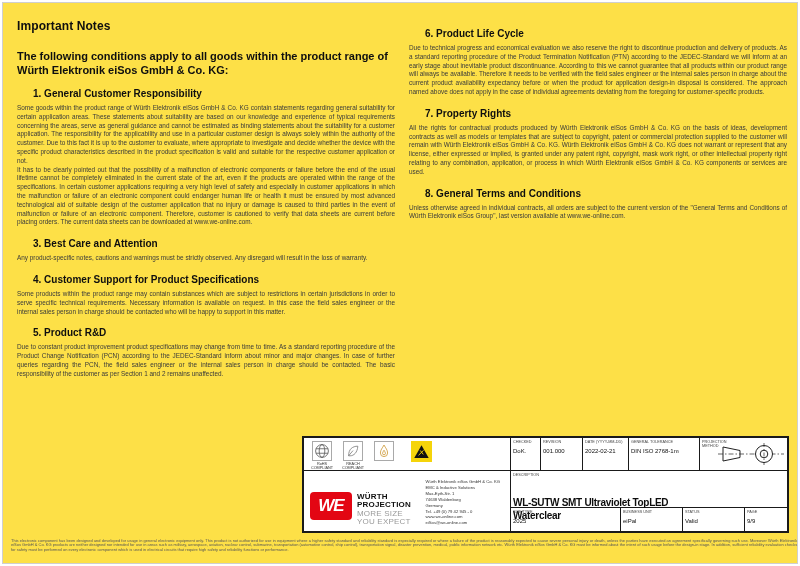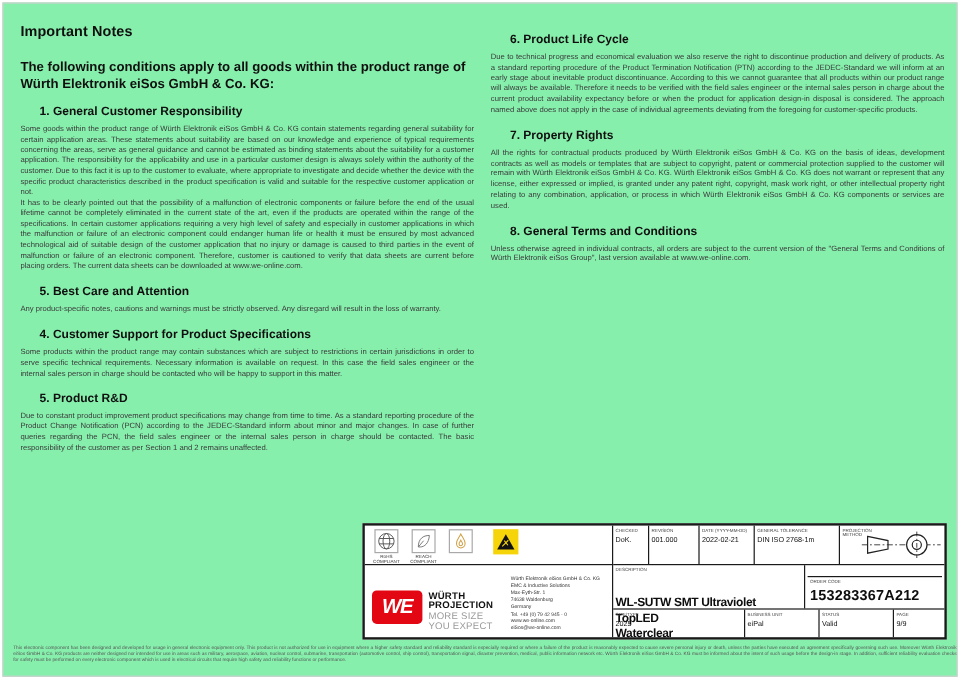--- a/index.html
+++ b/index.html
@@ -1,18 +1,18 @@
 <!DOCTYPE html>
 <html><head>
 <meta charset="utf-8">
 <style>
   * { margin:0; padding:0; box-sizing:border-box; }
   html,body { width:800px; height:566px; background:#ffffff; }
   body { font-family:"Liberation Sans", sans-serif; color:#222; position:relative; overflow:hidden; }
-  .page { position:absolute; left:2px; top:2px; width:796px; height:562px; border:1px solid #cfcfcf; background:#86efac; }
+  .page { position:absolute; left:2px; top:2px; width:796px; height:562px; border:1px solid #cfcfcf; background:#fde047; }
 
   
   .columns { position:absolute; left:14px; top:14px; width:770px; display:flex; gap:14px; }
   .col { width:378px; }
   h1 { font-size:12px; color:#0f0f0f; margin:2px 0 16px 0; letter-spacing:0.1px; }
   h2 { font-size:11px; line-height:14px; color:#0f0f0f; margin:0 0 2px 0; }
   h3 { font-size:10px; color:#0f0f0f; margin:11px 0 5px 0;padding-left:16px; }
   p.body { font-size:6.4px; line-height:8.8px; color:#3a3a3a; text-align:justify; }
 
   
@@ -62,21 +62,21 @@
   <main class="columns">
     <section class="col">
       <h1>Important Notes</h1>
       <h2>The following conditions apply to all goods within the product range of Würth Elektronik eiSos GmbH &amp; Co. KG:</h2>
 
       <h3>1. General Customer Responsibility</h3>
       <p class="body">Some goods within the product range of Würth Elektronik eiSos GmbH &amp; Co. KG contain statements regarding general suitability for certain application areas. These statements about suitability are based on our knowledge and experience of typical requirements concerning the areas, serve as general guidance and cannot be estimated as binding statements about the suitability for a customer application. The responsibility for the applicability and use in a particular customer design is always solely within the authority of the customer. Due to this fact it is up to the customer to evaluate, where appropriate to investigate and decide whether the device with the specific product characteristics described in the product specification is valid and suitable for the respective customer application or not.</p>
 
       <p class="body">It has to be clearly pointed out that the possibility of a malfunction of electronic components or failure before the end of the usual lifetime cannot be completely eliminated in the current state of the art, even if the products are operated within the range of the specifications. In certain customer applications requiring a very high level of safety and especially in customer applications in which the malfunction or failure of an electronic component could endanger human life or health it must be ensured by most advanced technological aid of suitable design of the customer application that no injury or damage is caused to third parties in the event of malfunction or failure of an electronic component. Therefore, customer is cautioned to verify that data sheets are current before placing orders. The current data sheets can be downloaded at www.we-online.com.</p>
 
-      <h3>5. Best Care and Attention</h3>
+      <h3>3. Best Care and Attention</h3>
       <p class="body">Any product-specific notes, cautions and warnings must be strictly observed. Any disregard will result in the loss of warranty.</p>
 
       <h3>4. Customer Support for Product Specifications</h3>
       <p class="body">Some products within the product range may contain substances which are subject to restrictions in certain jurisdictions in order to serve specific technical requirements. Necessary information is available on request. In this case the field sales engineer or the internal sales person in charge should be contacted who will be happy to support in this matter.</p>
 
       <h3>5. Product R&amp;D</h3>
       <p class="body">Due to constant product improvement product specifications may change from time to time. As a standard reporting procedure of the Product Change Notification (PCN) according to the JEDEC-Standard inform about minor and major changes. In case of further queries regarding the PCN, the field sales engineer or the internal sales person in charge should be contacted. The basic responsibility of the customer as per Section 1 and 2 remains unaffected.</p>
     </section>
 
     <section class="col">
@@ -191,27 +191,20 @@
           </svg>
         </div>
       </div>
 
       <div class="tb-row2">
         <div class="cell w-desc">
           <div class="cl">DESCRIPTION</div>
           <div class="desc-val">WL-SUTW SMT Ultraviolet TopLED
 Waterclear</div>
         </div>
-        <div class="cell w-ordercol order-col">
-          <div class="order-spacer"></div>
-          <div class="order-cell">
-            <div class="cl">ORDER CODE</div>
-            <div class="order-val">153283367A212</div>
-          </div>
-        </div>
       </div>
 
       <div class="tb-row3">
         <div class="cell w-size">
           <div class="cl">SIZE/TYPE</div>
           <div class="cv">2025</div>
         </div>
         <div class="cell w-bu">
           <div class="cl">BUSINESS UNIT</div>
           <div class="cv">eiPal</div>

